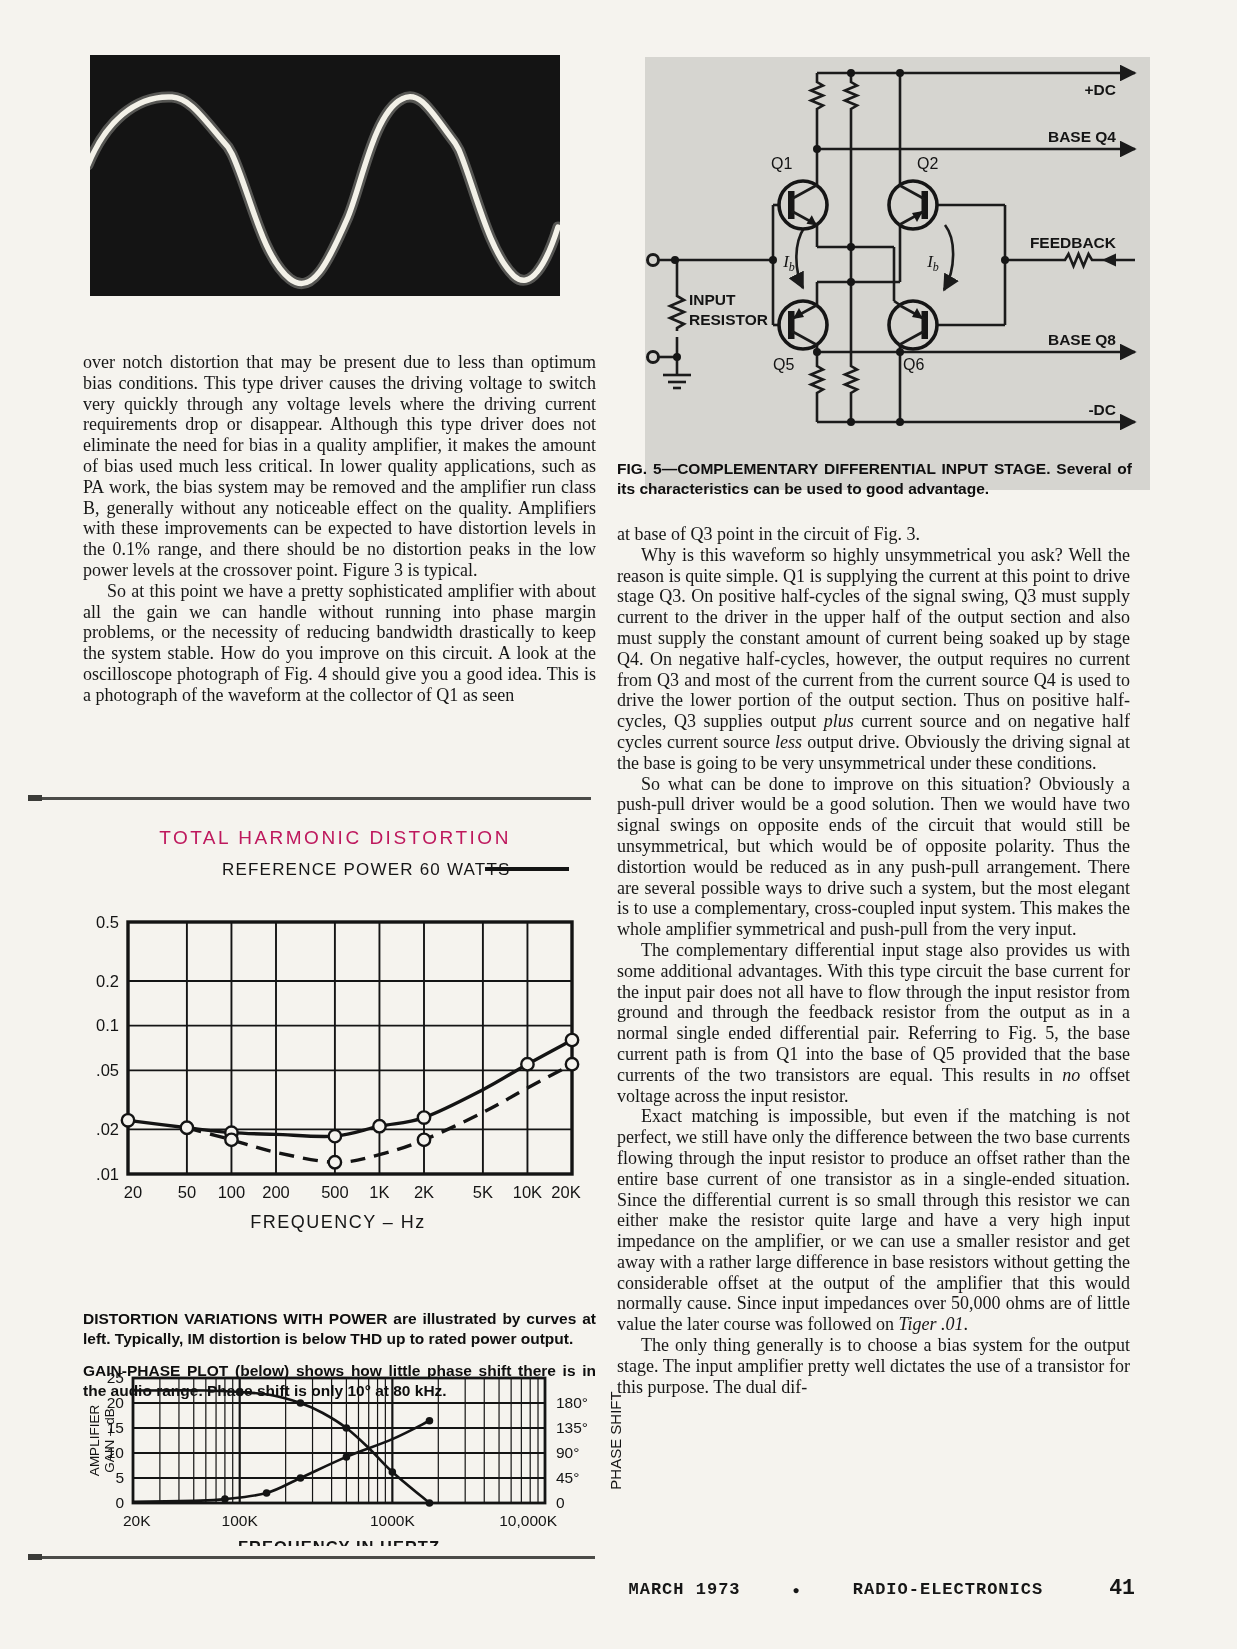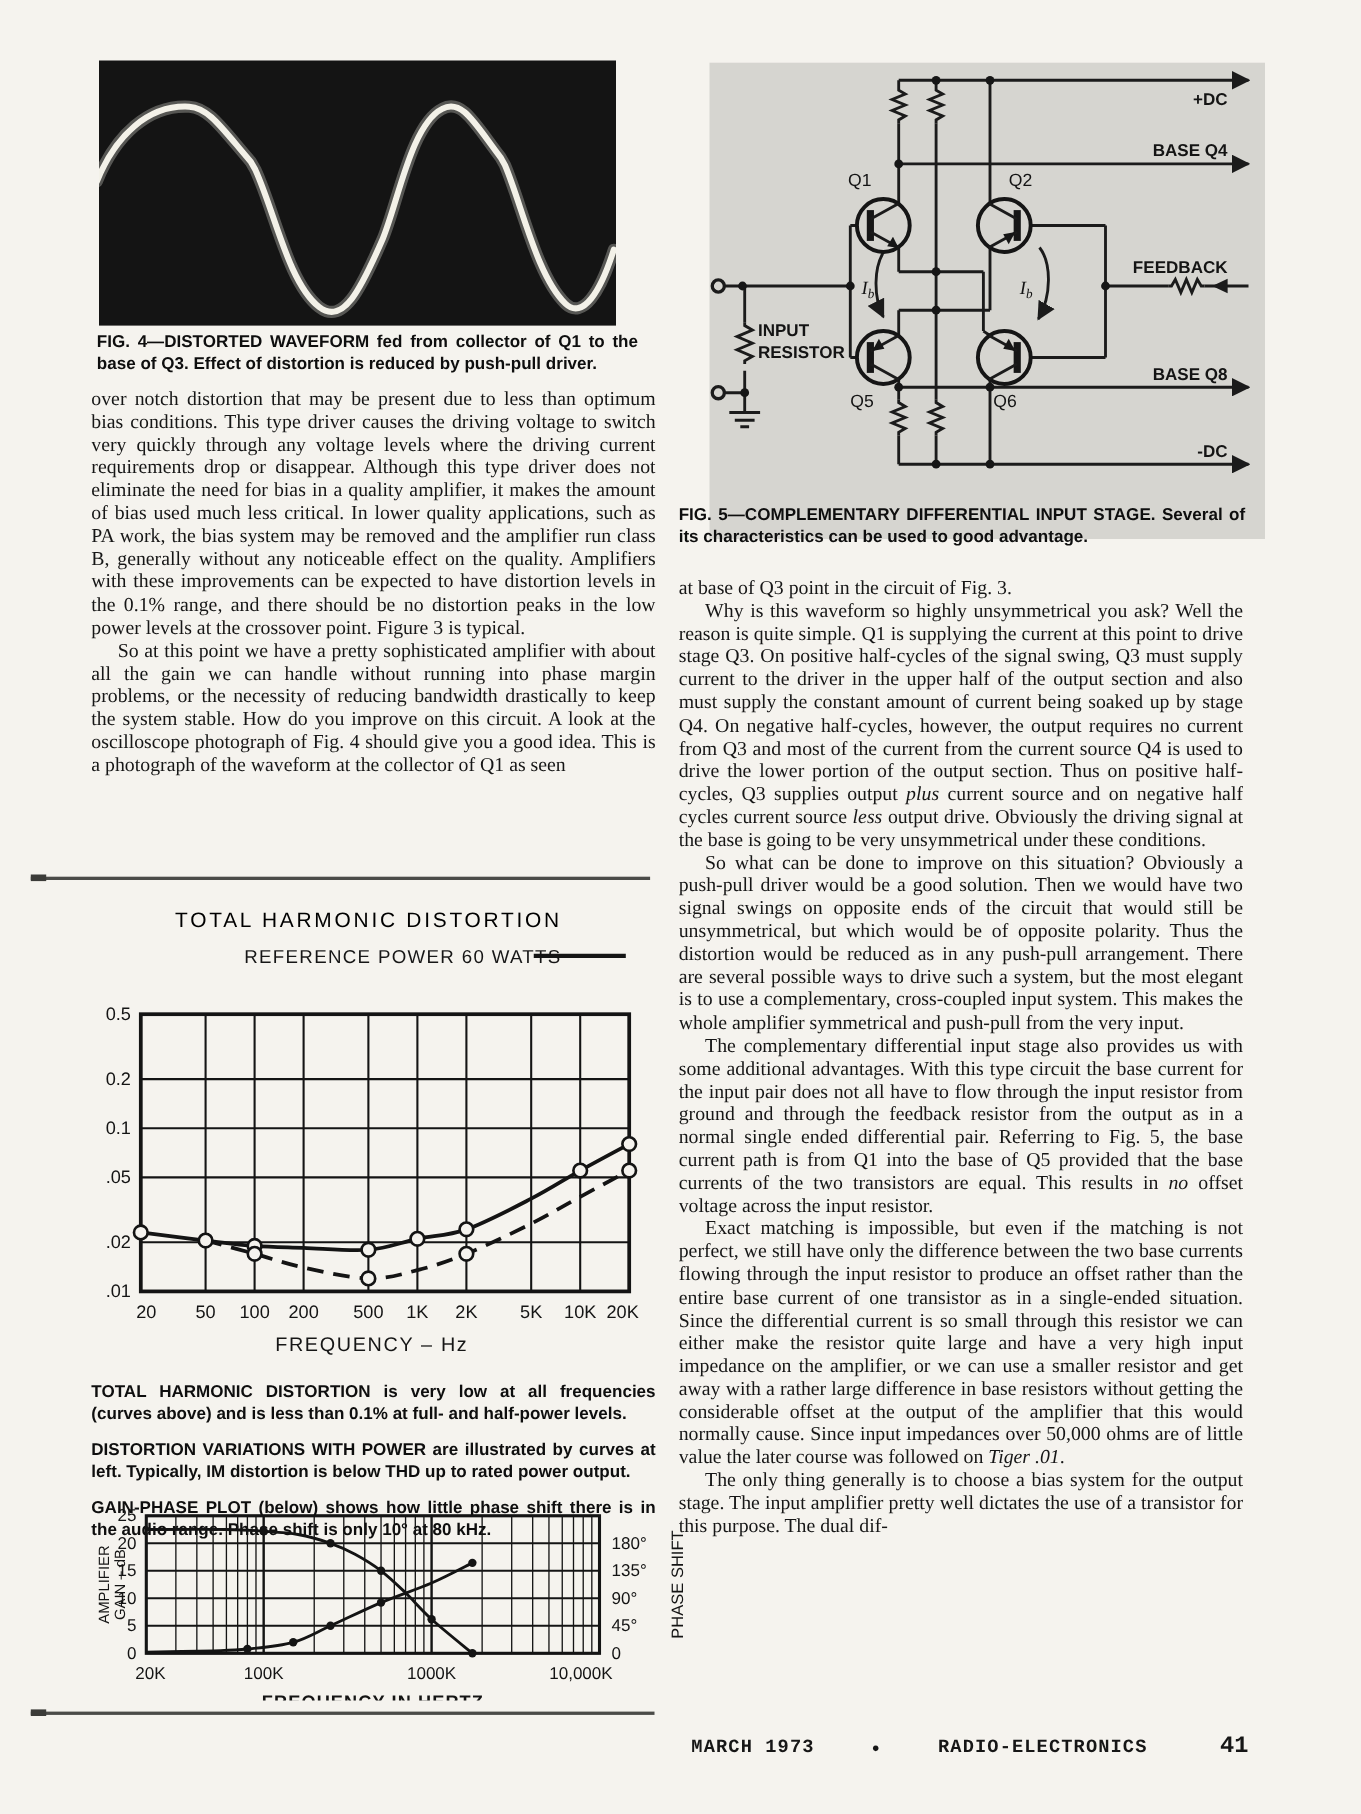--- a/index.html
+++ b/index.html
@@ -18,21 +18,21 @@
   .leftcol{left:83px;top:352px;width:513px;height:424px;overflow:hidden;}
   .rightcol{left:617px;top:524px;width:513px;height:1042px;overflow:hidden;}
   .bodycol p{margin:0;text-indent:24px;}
   .bodycol p.noindent{text-indent:0;}
   .it{font-style:italic;}
   .rule{background:#4b4b48;height:2.5px;}
   .rule1{left:28px;top:797px;width:563px;}
   .rule2{left:28px;top:1556px;width:567px;}
   .rule::before{content:"";position:absolute;left:0;top:-2px;width:14px;height:6px;background:#3b3b38;}
   .thd-title{left:85px;top:827px;width:500px;text-align:center;font-family:"Liberation Sans",sans-serif;
-             font-size:19px;letter-spacing:2.5px;color:#000000;}
+             font-size:19px;letter-spacing:2.5px;color:#be185d;}
   .legend{left:85px;top:857px;width:500px;font-family:"Liberation Sans",sans-serif;}
   .legend .row{position:relative;height:27px;}
   .legend .lab{position:absolute;left:137px;top:3px;font-size:17px;letter-spacing:1.2px;}
   .legend .samp{position:absolute;left:400px;top:8px;}
   .freqlabel{left:83px;top:1212px;width:510px;text-align:center;font-family:"Liberation Sans",sans-serif;
              font-size:18px;letter-spacing:1.5px;}
   .capthd{left:83px;top:1256px;width:513px;}
   .capdist{left:83px;top:1309px;width:513px;}
   .capgain{left:83px;top:1361px;width:513px;}
   .panel{left:645px;top:57px;width:505px;height:433px;background:var(--panel);}
@@ -51,21 +51,20 @@
 <body>
 
 <div class="page">
 
   <div class="abs photo">
     <svg width="470" height="241" viewBox="0 0 470 241">
       <path d="M-2,110 C15,68 45,40 82,42 C100,43 112,62 138,92 L142,99 C160,138 172,202 200,224 C222,241 238,208 258,162 C272,128 284,58 312,44 C330,34 342,58 365,88 L369,95 C384,130 398,196 424,221 C440,236 456,210 468,172" fill="none" stroke="#f3f1e8" stroke-opacity="0.3" stroke-width="11" stroke-linecap="round"></path>
       <path d="M-2,110 C15,68 45,40 82,42 C100,43 112,62 138,92 L142,99 C160,138 172,202 200,224 C222,241 238,208 258,162 C272,128 284,58 312,44 C330,34 342,58 365,88 L369,95 C384,130 398,196 424,221 C440,236 456,210 468,172" fill="none" stroke="#f3f1e8" stroke-width="5.5" stroke-linecap="round"></path>
     </svg>
   </div>
-  <div class="abs caption fig4cap">FIG. 4—DISTORTED WAVEFORM fed from collector of Q1 to the base of Q3. Effect of distortion is reduced by push-pull driver.</div>
 
   <div class="abs bodycol leftcol">
     <p class="noindent"><span>over notch distortion that may be present due to less than optimum bias conditions. This type driver causes the driving voltage to switch very quickly through any voltage levels where the driving current requirements drop or disappear. Although this type driver does not eliminate the need for bias in a quality amplifier, it makes the amount of bias used much less critical. In lower quality applications, such as PA work, the bias system may be removed and the amplifier run class B, generally without any noticeable effect on the quality. Amplifiers with these improvements can be expected to have distortion levels in the 0.1% range, and there should be no distortion peaks in the low power levels at the crossover point. Figure 3 is typical.</span></p>
     <p><span>So at this point we have a pretty sophisticated amplifier with about all the gain we can handle without running into phase margin problems, or the necessity of reducing bandwidth drastically to keep the system stable. How do you improve on this circuit. A look at the oscilloscope photograph of Fig. 4 should give you a good idea. This is a photograph of the waveform at the collector of Q1 as seen</span></p>
   </div>
 
   <div class="abs rule rule1"></div>
 
   <div class="abs thd-title">TOTAL HARMONIC DISTORTION</div>
   <div class="abs legend">
@@ -120,21 +119,20 @@
       <circle cx="341" cy="219.6051062309544" r="6.2" fill="#f5f3ee" stroke="#141414" stroke-width="2.4"></circle>
       <circle cx="444.4475606417308" cy="166.18558463281158" r="6.2" fill="#f5f3ee" stroke="#141414" stroke-width="2.4"></circle>
       <circle cx="489" cy="142.04903197751824" r="6.2" fill="#f5f3ee" stroke="#141414" stroke-width="2.4"></circle>
       <circle cx="148.44756064173077" cy="241.81862655661138" r="6.2" fill="#f5f3ee" stroke="#141414" stroke-width="2.4"></circle>
       <circle cx="251.89512128346155" cy="264.25542890511497" r="6.2" fill="#f5f3ee" stroke="#141414" stroke-width="2.4"></circle>
       <circle cx="341" cy="241.81862655661138" r="6.2" fill="#f5f3ee" stroke="#141414" stroke-width="2.4"></circle>
       <circle cx="489" cy="166.18558463281158" r="6.2" fill="#f5f3ee" stroke="#141414" stroke-width="2.4"></circle>
     </svg>
   <div class="abs freqlabel">FREQUENCY – Hz</div>
 
-  <div class="abs caption capthd">TOTAL HARMONIC DISTORTION is very low at all frequencies (curves above) and is less than 0.1% at full- and half-power levels.</div>
   <div class="abs caption capdist">DISTORTION VARIATIONS WITH POWER are illustrated by curves at left. Typically, IM distortion is below THD up to rated power output.</div>
   <div class="abs caption capgain">GAIN-PHASE PLOT (below) shows how little phase shift there is in the audio range. Phase shift is only 10° at 80 kHz.</div>
 
   <svg class="abs" id="gp-svg" style="left:83px;top:1368px" width="640" height="178">
       <line x1="76.88047611288249" y1="10" x2="76.88047611288249" y2="135" stroke="#141414" stroke-width="1.2"></line>
       <line x1="95.95247743187566" y1="10" x2="95.95247743187566" y2="135" stroke="#141414" stroke-width="1.2"></line>
       <line x1="110.74587094687388" y1="10" x2="110.74587094687388" y2="135" stroke="#141414" stroke-width="1.2"></line>
       <line x1="122.83295354475817" y1="10" x2="122.83295354475817" y2="135" stroke="#141414" stroke-width="1.2"></line>
       <line x1="133.05243626724143" y1="10" x2="133.05243626724143" y2="135" stroke="#141414" stroke-width="1.2"></line>
       <line x1="141.90495486375133" y1="10" x2="141.90495486375133" y2="135" stroke="#141414" stroke-width="1.2"></line>

